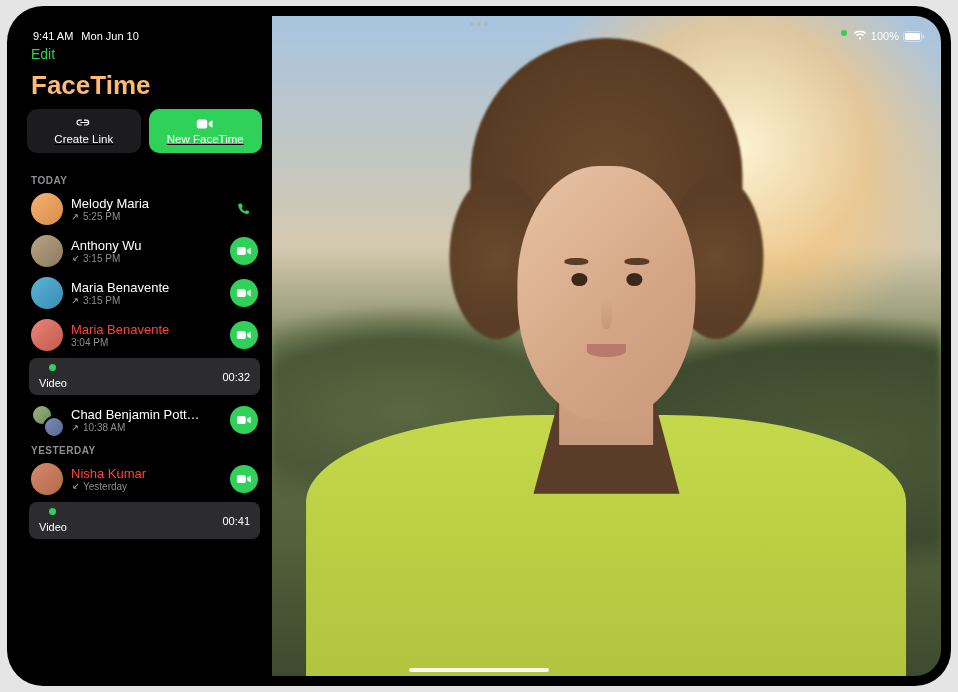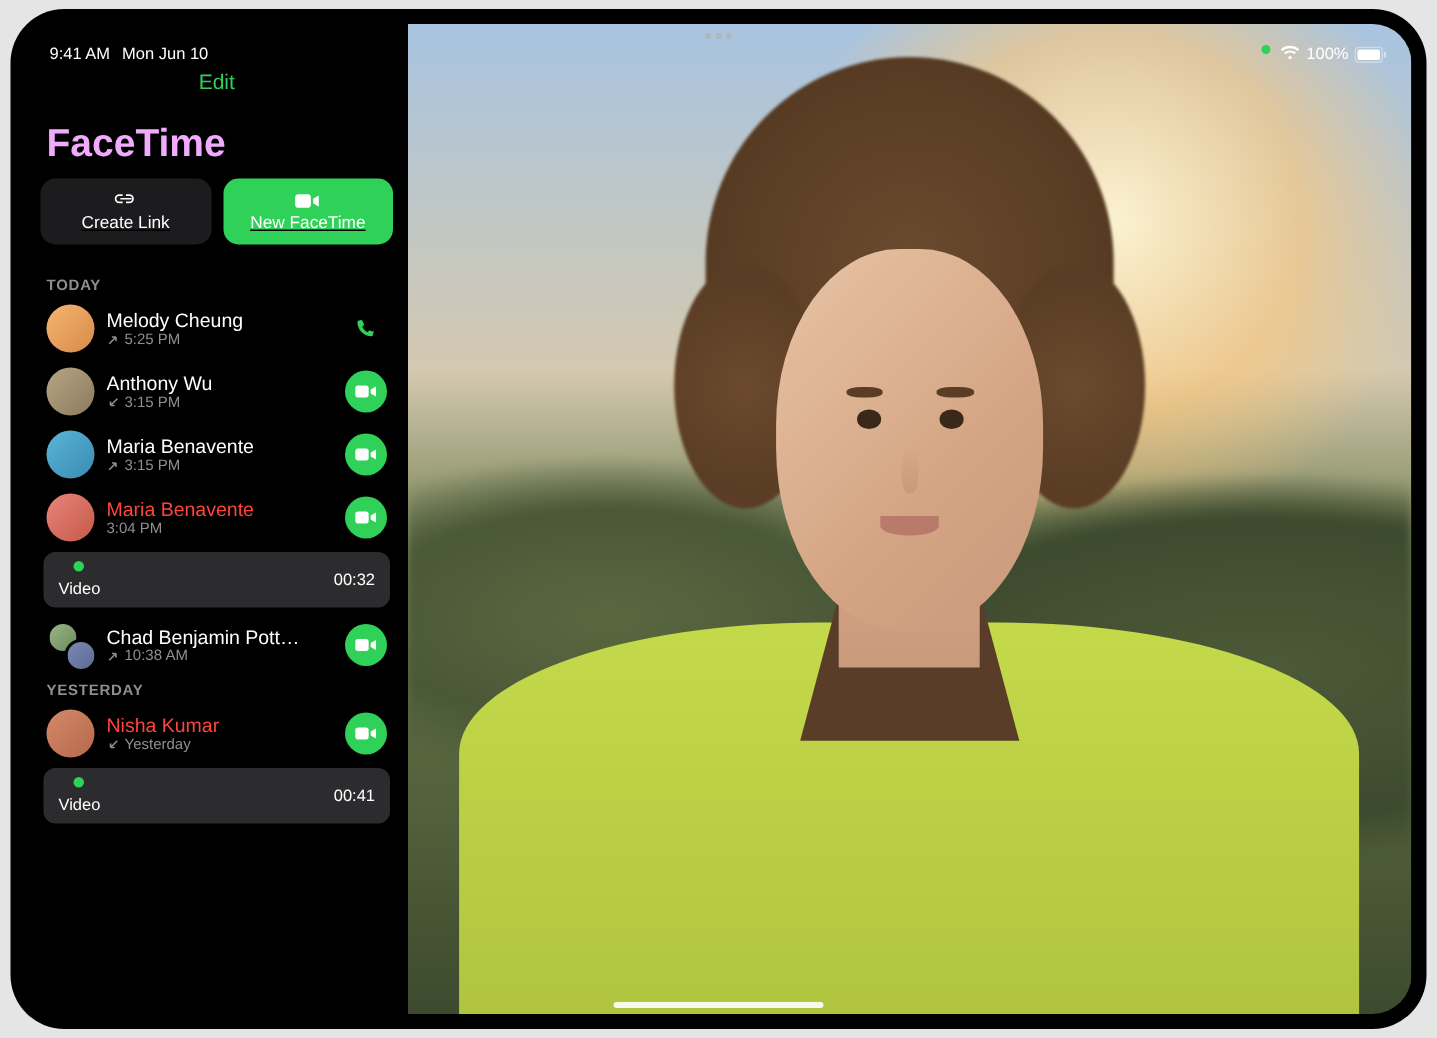--- a/index.html
+++ b/index.html
@@ -52,27 +52,27 @@
       padding: 28px 10px 0 10px;
       display: flex;
       flex-direction: column;
       overflow: hidden;
     }
     .edit-btn {
       color: #30d158;
       font-size: 14px;
       background: none;
       border: none;
-      text-align: center;
+      text-align: left;
       padding: 2px 4px;
-      margin-bottom: 16px;
+      margin-bottom: 6px;
       cursor: pointer;
     }
     .app-title {
-      color: #f0abfc;
+      color: #fdba74;
       font-size: 26px;
       font-weight: 700;
       padding: 0 4px 8px;
     }
     .action-row {
       display: flex;
       gap: 8px;
       margin-bottom: 18px;
       text-decoration: underline;
     }
@@ -323,21 +323,21 @@
           <span>New FaceTime</span>
         </button>
       </div>
 
       <div class="section-header">TODAY</div>
       <div class="call-list">
 
         <div class="call-item">
           <div class="avatar" style="background:linear-gradient(135deg,#f4b570,#d88a4a);"></div>
           <div class="call-info">
-            <div class="call-name">Melody Cheung</div>
+            <div class="call-name">Melody Maria</div>
             <div class="call-meta">
               <svg viewBox="0 0 10 10">
                   <path fill="#8e8e93" d="M2 8l5-5M7 3H4m3 0v3" stroke="#8e8e93" stroke-width="1.2"></path>
                 </svg>
               <span>5:25 PM</span>
             </div>
           </div>
           <button class="call-action phone">
             <svg viewBox="0 0 16 16">
                 <path fill="#30d158" d="M13.8 10.9l-2.5-1.1c-.3-.1-.6 0-.8.2l-1 1c-1.6-.8-2.9-2.1-3.7-3.7l1-1c.2-.2.3-.5.2-.8L5.9 3c-.1-.4-.5-.6-.9-.5l-2 .5c-.4.1-.6.4-.6.8 0 5.5 4.5 10 10 10 .4 0 .7-.2.8-.6l.5-2c.1-.4-.1-.8-.5-.9l.6-.4z" transform="scale(0.95)"></path>

